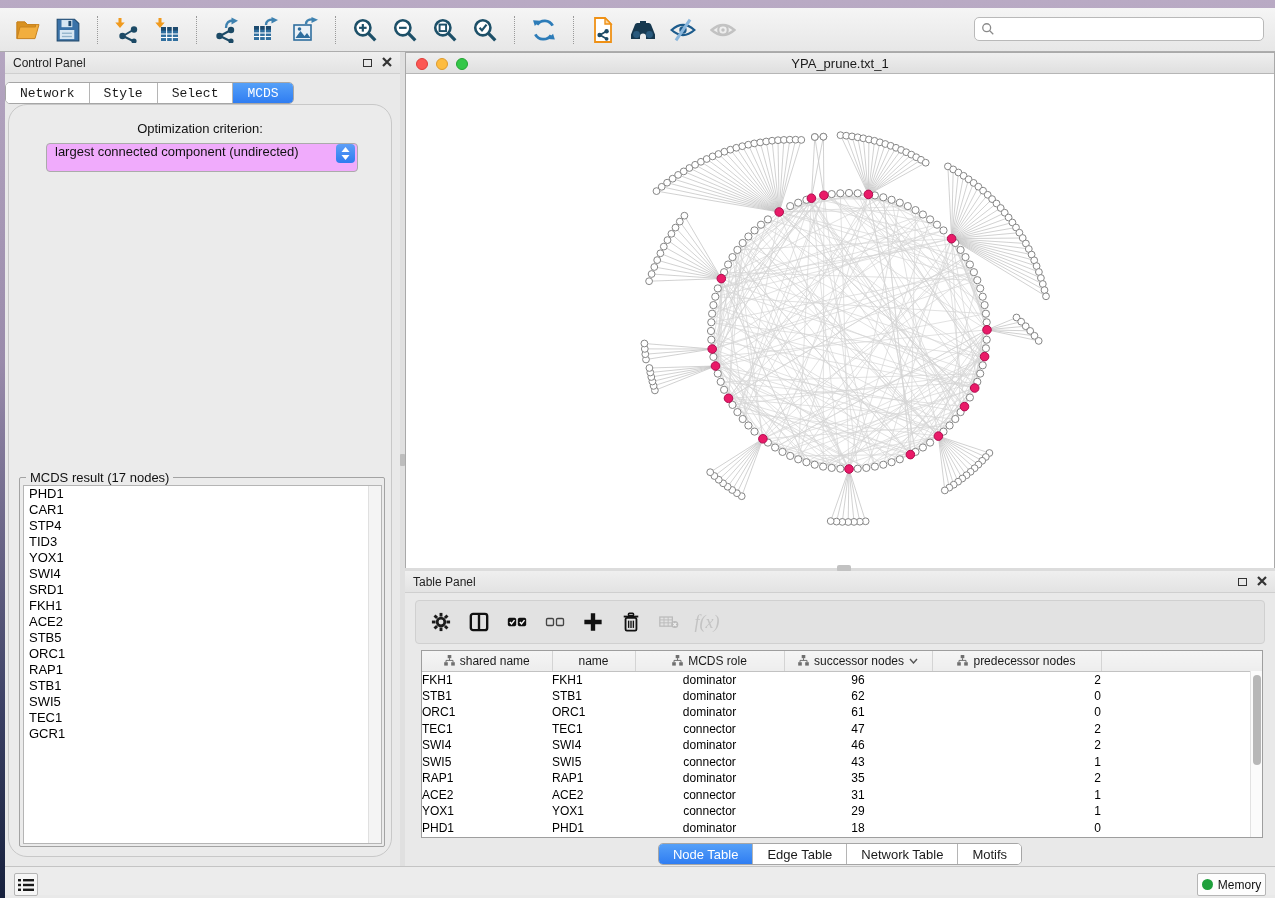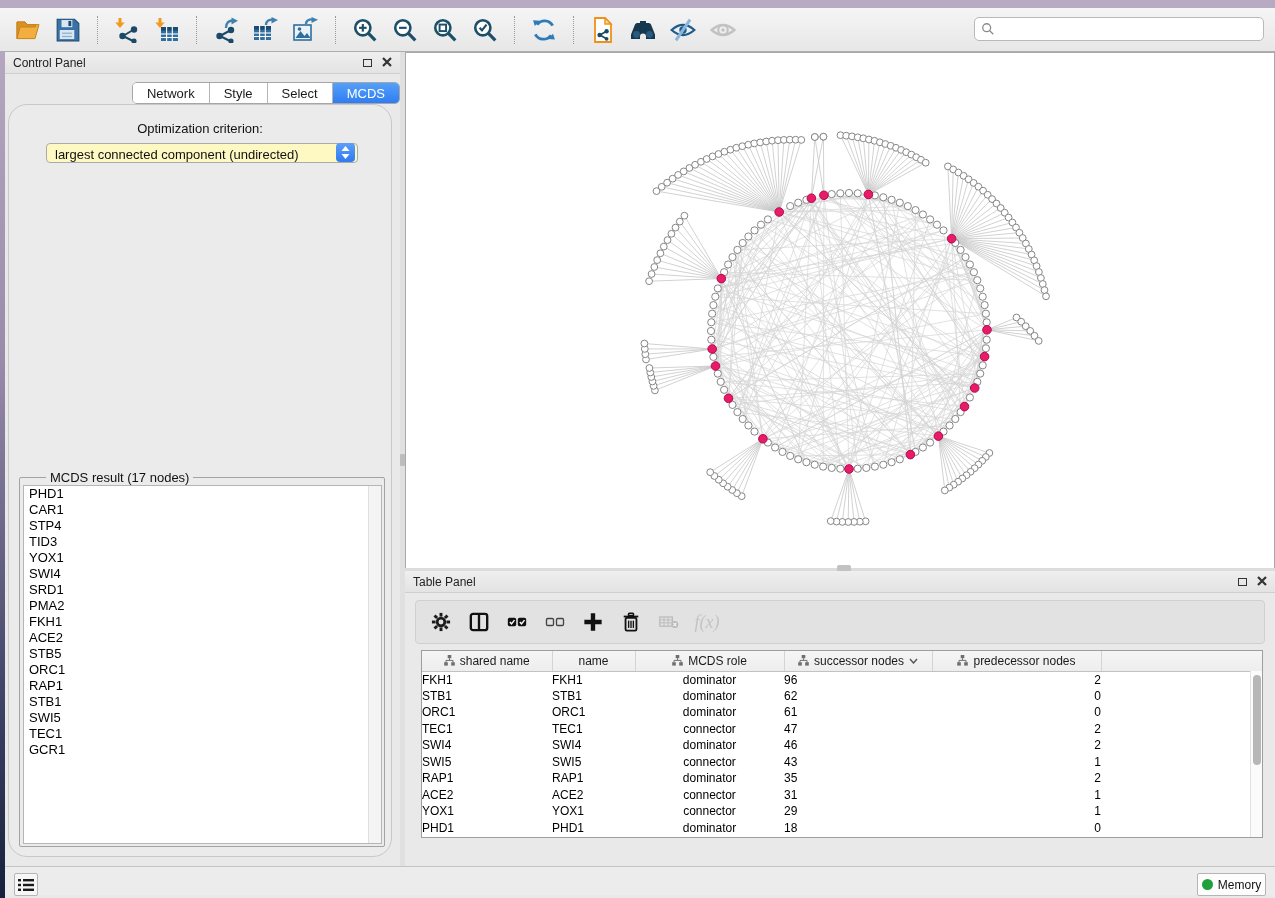--- a/index.html
+++ b/index.html
@@ -35,46 +35,46 @@
   
   .panel-titlebar { height:22px; background:linear-gradient(180deg,#efefef,#e3e3e3);
     border-bottom:1px solid #cfcfcf; display:flex; align-items:center; padding:0 8px;
     font-size:12px; color:#222; }
   .panel-titlebar .spacer { flex:1; }
   .win-float { width:9px; height:8px; border:1.5px solid #333; display:inline-block; margin-right:10px; }
   .win-close svg { width:10px; height:10px; }
 
   
   .control-panel { position:absolute; left:0; top:0; width:395px; height:814px; }
-  .cp-tabs { position:absolute; left:0; top:30px; width:100%; display:flex; justify-content:flex-end; }
+  .cp-tabs { position:absolute; left:0; top:30px; width:100%; display:flex; justify-content:flex-start;font-family:Liberation Mono, monospace; }
   .seg { display:flex; border:1px solid #a6a6a6; border-radius:5px; overflow:hidden; background:#fff; height:22px; }
   .seg-item { font-size:13px; color:#1a1a1a; padding:3px 14px; background:#fff;
     border-right:1px solid #b5b5b5; display:flex; align-items:center; }
   .seg-item:last-child { border-right:none; }
   .seg-item.active { background:linear-gradient(180deg,#55a0f8,#2f7df2); color:#fff; }
   .cp-body { position:absolute; left:3px; top:52px; width:384px; height:753px;
     background:#ebebeb; border:1px solid #c8c8c8; border-radius:19px; }
   .opt-label { position:absolute; left:0; top:16px; width:100%; text-align:center; font-size:13px; color:#111; }
-  .combo { position:absolute; left:37px; top:38px; width:312px; height:20px; background:#fef9c3;
-    border:1px solid #ababab; border-radius:4px; display:flex; align-items:flex-end; }
+  .combo { position:absolute; left:37px; top:38px; width:312px; height:29px; background:#f0abfc;
+    border:1px solid #ababab; border-radius:4px; display:flex; align-items:flex-start; }
   .combo-text { flex:1; font-size:13px; padding-left:8px; color:#111; white-space:nowrap; overflow:hidden; }
   .combo-stepper { width:19px; height:19px; margin-right:2px; border-radius:4px;
     background:linear-gradient(180deg,#5d9ff7,#2f7bf0); display:flex; flex-direction:column;
     align-items:center; justify-content:center; gap:1px; }
   .btn-row { position:absolute; left:0; top:72px; width:100%; height:24px; }
   .mac-btn { position:absolute; height:23px; background:linear-gradient(180deg,#ffffff,#f2f2f2);
     border:1px solid #ababab; border-radius:5px; font-size:13px; color:#111;
     display:flex; align-items:center; justify-content:center; }
   .mac-btn.focused { box-shadow:0 0 0 3px rgba(100,155,245,.55); border-color:#7aa4e8; }
   .run-btn { left:87px; width:96px; }
   .closep-btn { left:195px; width:106px; }
   .group-box { position:absolute; left:10px; top:372px; width:366px; height:370px;
     border:1px solid #a3a3a3; border-radius:2px; }
   .group-title { position:absolute; left:6px; top:-8px; background:#ebebeb; padding:0 4px;
-    font-size:13px; color:#111;margin-left:20px; }
+    font-size:13px; color:#111; }
   .mcds-list { position:absolute; left:3px; top:7px; width:359px; height:359px; background:#fff;
     border:1px solid #b5b5b5; overflow:hidden; }
   .mcds-scroll { position:absolute; right:0; top:0; width:13px; height:100%;
     background:#f4f4f4; border-left:1px solid #e0e0e0; }
   .mcds-item { font-size:13px; line-height:16px; padding-left:5px; color:#000; }
 
   
   .vsplit { position:absolute; left:395px; top:0; width:5px; height:814px; background:#e0e0e0; }
   .vsplit-handle { position:absolute; left:0; top:402px; width:5px; height:12px; background:#bdbdbd; border-radius:1px; }
   .net-view { position:absolute; left:400px; top:0; width:870px; height:516px;
@@ -106,21 +106,21 @@
   table.data { border-collapse:collapse; table-layout:fixed; width:995px; }
   table.data th { height:20px; background:linear-gradient(180deg,#f5f5f5,#ededed);
     border-bottom:1px solid #c2c2c2; border-right:1px solid #d4d4d4;
     font-size:12px; font-weight:normal; color:#1a1a1a; text-align:center; position:relative; }
   table.data th .hdr-inner { display:flex; align-items:center; justify-content:center; gap:5px; }
   table.data th svg.mini { width:11px; height:11px; }
   table.data td { height:16.5px; font-size:12px; color:#000; padding:0; white-space:nowrap; }
   td.c-left { padding-left:5px; text-align:left; }
   td.c-name { padding-left:14px; text-align:left; }
   td.c-role { padding-left:9px; text-align:center; }
-  td.c-num1 { padding-right:13px; text-align:left; }
+  td.c-num1 { padding-right:13px; text-align:center; }
   td.c-num2 { padding-right:8px; text-align:right; }
   .tbl-scroll { position:absolute; right:0; top:20px; width:12px; height:166px;
     background:#fbfbfb; border-left:1px solid #e2e2e2; }
   .tbl-thumb { position:absolute; left:1.5px; top:4px; width:8px; height:90px; background:#b7b7b7; border-radius:4px; }
   .tp-tabs { position:absolute; left:0; top:272px; width:100%; display:flex; justify-content:center; }
 
   
   .status-bar { position:absolute; left:0; top:814px; width:1270px; height:29px;
     background:#ececec; border-top:1px solid #c4c4c4; }
   .status-list-btn { position:absolute; left:9px; top:6px; width:24px; height:23px;
@@ -341,40 +341,47 @@
           <span class="group-title">MCDS result (17 nodes)</span>
           <div class="mcds-list" id="mcds-list">
             <div class="mcds-scroll"></div>
           <div class="mcds-item">PHD1</div>
               <div class="mcds-item">CAR1</div>
               <div class="mcds-item">STP4</div>
               <div class="mcds-item">TID3</div>
               <div class="mcds-item">YOX1</div>
               <div class="mcds-item">SWI4</div>
               <div class="mcds-item">SRD1</div>
-              <div class="mcds-item">PMA2</div>
               <div class="mcds-item">FKH1</div>
               <div class="mcds-item">ACE2</div>
               <div class="mcds-item">STB5</div>
               <div class="mcds-item">ORC1</div>
               <div class="mcds-item">RAP1</div>
               <div class="mcds-item">STB1</div>
               <div class="mcds-item">SWI5</div>
               <div class="mcds-item">TEC1</div>
               <div class="mcds-item">GCR1</div>
             </div>
         </div>
       </div>
     </div>
 
     <div class="vsplit">
       <div class="vsplit-handle"></div>
     </div>
 
     <div class="net-view">
+      <div class="net-titlebar">
+        <span class="traffic">
+          <span class="light red"></span>
+          <span class="light yellow"></span>
+          <span class="light green"></span>
+        </span>
+        <span class="net-title">YPA_prune.txt_1</span>
+      </div>
       <div class="net-canvas" id="net-canvas">
           <svg class="netsvg" width="868" height="494" viewBox="0 0 868 494">
        <g stroke="#808080" stroke-width="0.7" opacity="0.33">
               <line x1="545.6" y1="164.7" x2="331.4" y2="175.9"></line>
               <line x1="545.6" y1="164.7" x2="392.2" y2="385.3"></line>
               <line x1="545.6" y1="164.7" x2="311.8" y2="214.4"></line>
               <line x1="545.6" y1="164.7" x2="579.9" y2="239.7"></line>
               <line x1="545.6" y1="164.7" x2="392.2" y2="128.7"></line>
               <line x1="545.6" y1="164.7" x2="309.3" y2="222.7"></line>
               <line x1="545.6" y1="164.7" x2="549.3" y2="169.0"></line>
@@ -1255,20 +1262,28 @@
                 <td class="c-num1">18</td>
                 <td class="c-num2">0</td>
                 <td></td>
               </tr>
             </tbody>
           </table>
         <div class="tbl-scroll">
           <div class="tbl-thumb"></div>
         </div>
       </div>
+      <div class="tp-tabs">
+        <div class="seg" id="tp-seg">
+            <div class="seg-item active">Node Table</div>
+            <div class="seg-item">Edge Table</div>
+            <div class="seg-item">Network Table</div>
+            <div class="seg-item">Motifs</div>
+          </div>
+      </div>
     </div>
 
     <div class="status-bar">
       <span class="status-list-btn">
         <svg width="16" height="14" viewBox="0 0 16 14">
           <g fill="#1a1a1a">
             <rect x="0" y="1" width="3" height="2.4"></rect>
               <rect x="5" y="1" width="11" height="2.4"></rect>
             <rect x="0" y="5.8" width="3" height="2.4"></rect>
               <rect x="5" y="5.8" width="11" height="2.4"></rect>

